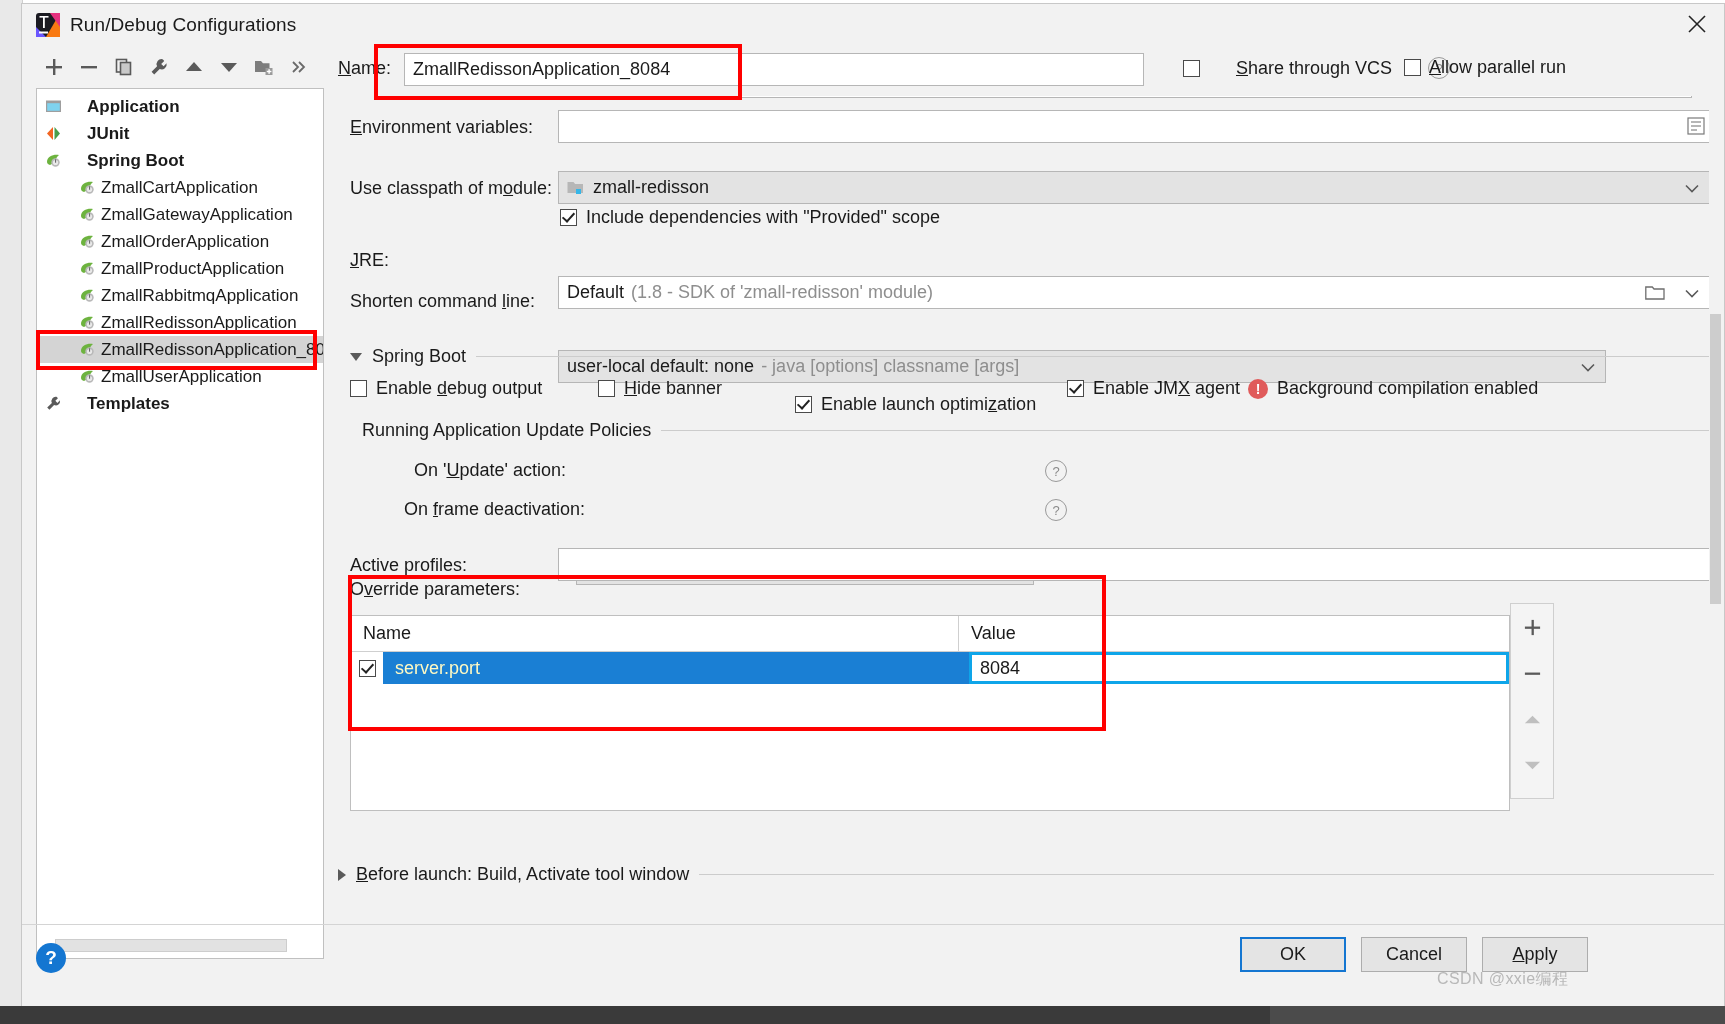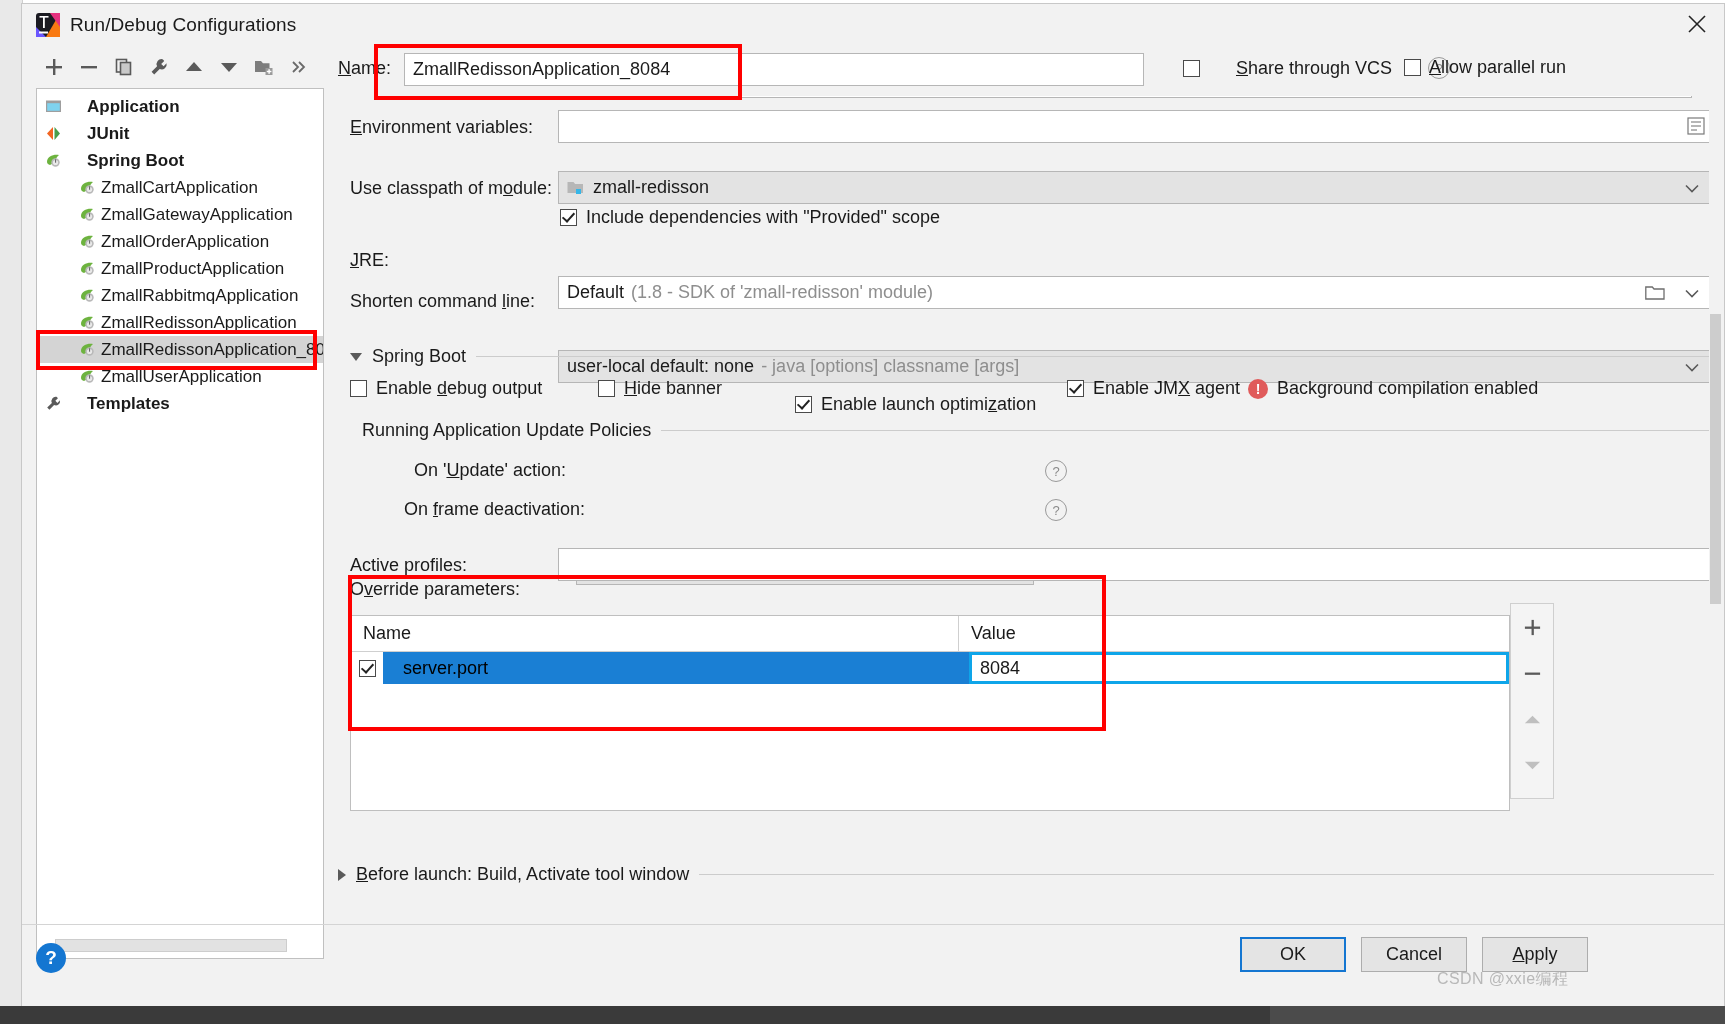--- a/index.html
+++ b/index.html
@@ -223,22 +223,22 @@
     font-size: 18px;
   }
   .hcell { display: flex; align-items: center; padding-left: 12px; box-sizing: border-box; }
   .hcell.sep { border-right: 1px solid #cfcfcf; }
   .ovr-row { display: flex; height: 32px; font-size: 18px; }
   .ovr-row .c-check {
     width: 32px; display: flex; align-items: center; justify-content: center;
     background: #ffffff; flex: none;
   }
   .ovr-row .c-name {
-    flex: 1; display: flex; align-items: center; padding-left: 20px;
-    background: #1a7fd4; color: #000000;
+    flex: 1; display: flex; align-items: center; padding-left: 12px;
+    background: #1a7fd4; color: #fef9c3;
   }
   .ovr-row .c-value {
     width: 540px; display: flex; align-items: center; padding-left: 8px;
     background: #ffffff; border: 3px solid #0ea5e9; box-sizing: border-box;
     flex: none;
   }
   #ovr-side {
     position: absolute; left: 1172px; top: 507px;
     width: 44px; height: 196px;
     background: #f4f4f4;
@@ -604,21 +604,21 @@
       <span class="chev">
         <svg width="16" height="10" viewBox="0 0 16 10">
             <polyline points="2,2 8,8 14,2" fill="none" stroke="#5a5a5a" stroke-width="1.6"></polyline>
           </svg>
       </span>
     </div>
 
     <div class="row fld-label" style="left:12px; top:195px;">
       Shorten command <u>l</u>ine:
     </div>
-    <div class="row combobox" style="left:220px; top:188px; width:1152px;">
+    <div class="row combobox" style="left:220px; top:188px; width:1048px;">
       <span>user-local default: none</span>
       <span class="gray" style="margin-left:7px;">- java [options] classname [args]</span>
       <span class="chev">
         <svg width="16" height="10" viewBox="0 0 16 10">
             <polyline points="2,2 8,8 14,2" fill="none" stroke="#5a5a5a" stroke-width="1.6"></polyline>
           </svg>
       </span>
     </div>
 
     <div class="row grp-header" style="left:12px; top:250px; width:1360px;">

